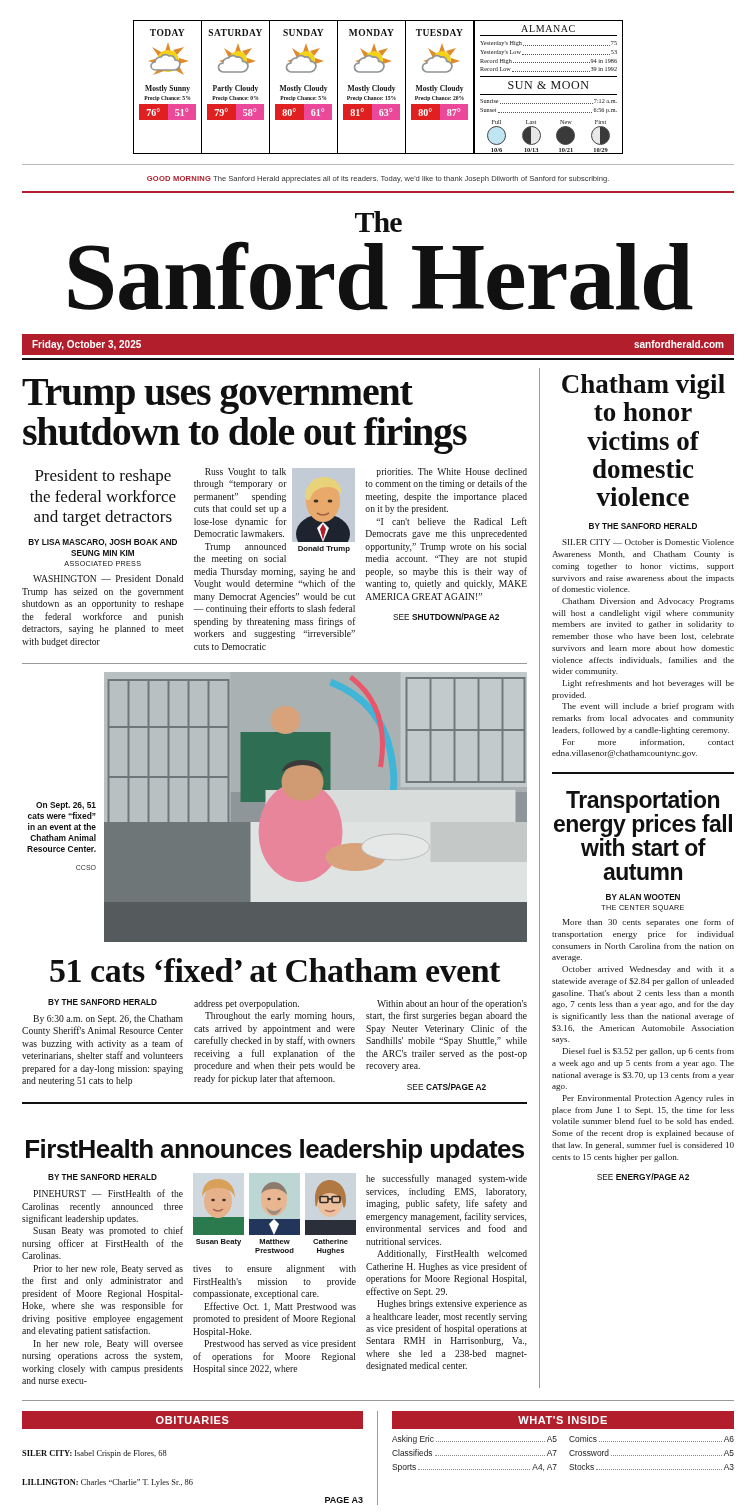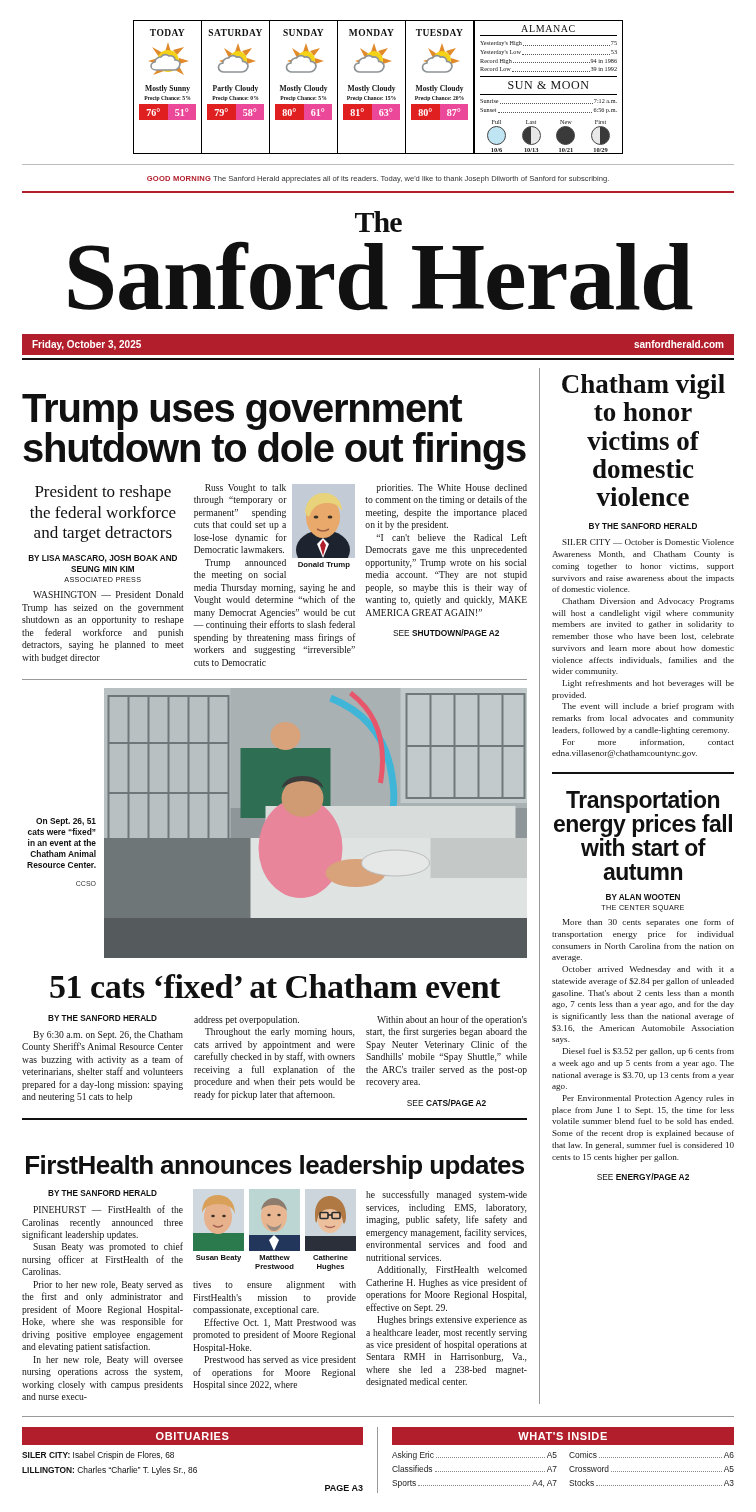--- a/index.html
+++ b/index.html
@@ -58,22 +58,22 @@
   .datebar { background:#b21e2b; color:#fff; display:flex; justify-content:space-between;
      align-items:center; padding: 5px 10px; font-family:"Liberation Sans",sans-serif;
      font-weight:bold; font-size:10px; margin-top: 6px; }
   .rule-black { border-top:2.2px solid #111; margin-top:3px; }
 
   
   .main { display:flex; margin-top: 8px; }
   .left-col { width: 518px; padding-right: 12px; border-right: 1px solid #999; }
   .right-col { width: 194px; padding-left: 12px; }
 
-  .lead-head { font-family:Liberation Sans, sans-serif; font-weight:bold;
-     font-size: 40px; line-height: 1.0; letter-spacing:-1.2px; margin: 20px 0 14px; }
+  .lead-head { font-family:Liberation Serif, serif; font-weight:bold;
+     font-size: 40px; line-height: 1.0; letter-spacing:-1.2px; margin: 4px 0 14px; }
 
   .lead-body { display:flex; gap:10px; }
   .lcol { width: 163px; }
   .deck { font-family:"Liberation Serif",serif; font-size:17px; line-height:1.22;
      text-align:center; margin-bottom:10px; }
   .byline { font-family:"Liberation Sans",sans-serif; font-weight:bold; font-size:8.2px;
      text-align:center; line-height:1.3; }
   .byline-org { font-family:"Liberation Sans",sans-serif; font-size:7.2px;
      text-align:center; letter-spacing:.3px; margin-bottom:5px; }
   p.body { font-size:9.6px; line-height:1.3; text-align:justify; margin:0; text-indent:11px; }
@@ -121,21 +121,21 @@
   .mug3 .nm { font-family:"Liberation Sans",sans-serif; font-weight:bold; font-size:7.6px;
      text-align:center; line-height:1.18; margin-top:3px; }
 
   
   .footer { display:flex; margin-top: 12px; border-top:1px solid #999; padding-top:10px; }
   .obits { width: 356px; padding-right:14px; border-right:1px solid #999; }
   .inside { flex:1; padding-left:14px; }
   .bar { background:#b21e2b; color:#fff; text-align:center;
      font-family:"Liberation Sans",sans-serif; font-weight:bold; font-size:11px;
      letter-spacing:.6px; padding:3px 0; }
-  .obit-line { font-family:Liberation Sans, sans-serif; font-size:8.4px; margin-top:5px; }
+  .obit-line { font-family:Liberation Serif, serif; font-size:8.4px; margin-top:20px; }
   .obit-line b { font-weight:bold; }
   .pagea3 { font-family:"Liberation Sans",sans-serif; font-weight:bold; font-size:9px;
      text-align:right; margin-top:8px; }
   .inside-cols { display:flex; gap:12px; margin-top:5px; }
   .inside-cols > div { flex:1; }
   .ins-row { display:flex; align-items:baseline; font-family:"Liberation Sans",sans-serif;
      font-size:8.4px; margin-bottom:4px; color:#222; }
   .ins-row .dots { flex:1; border-bottom:1px dotted #888; margin:0 2px 2px; }
 
   

